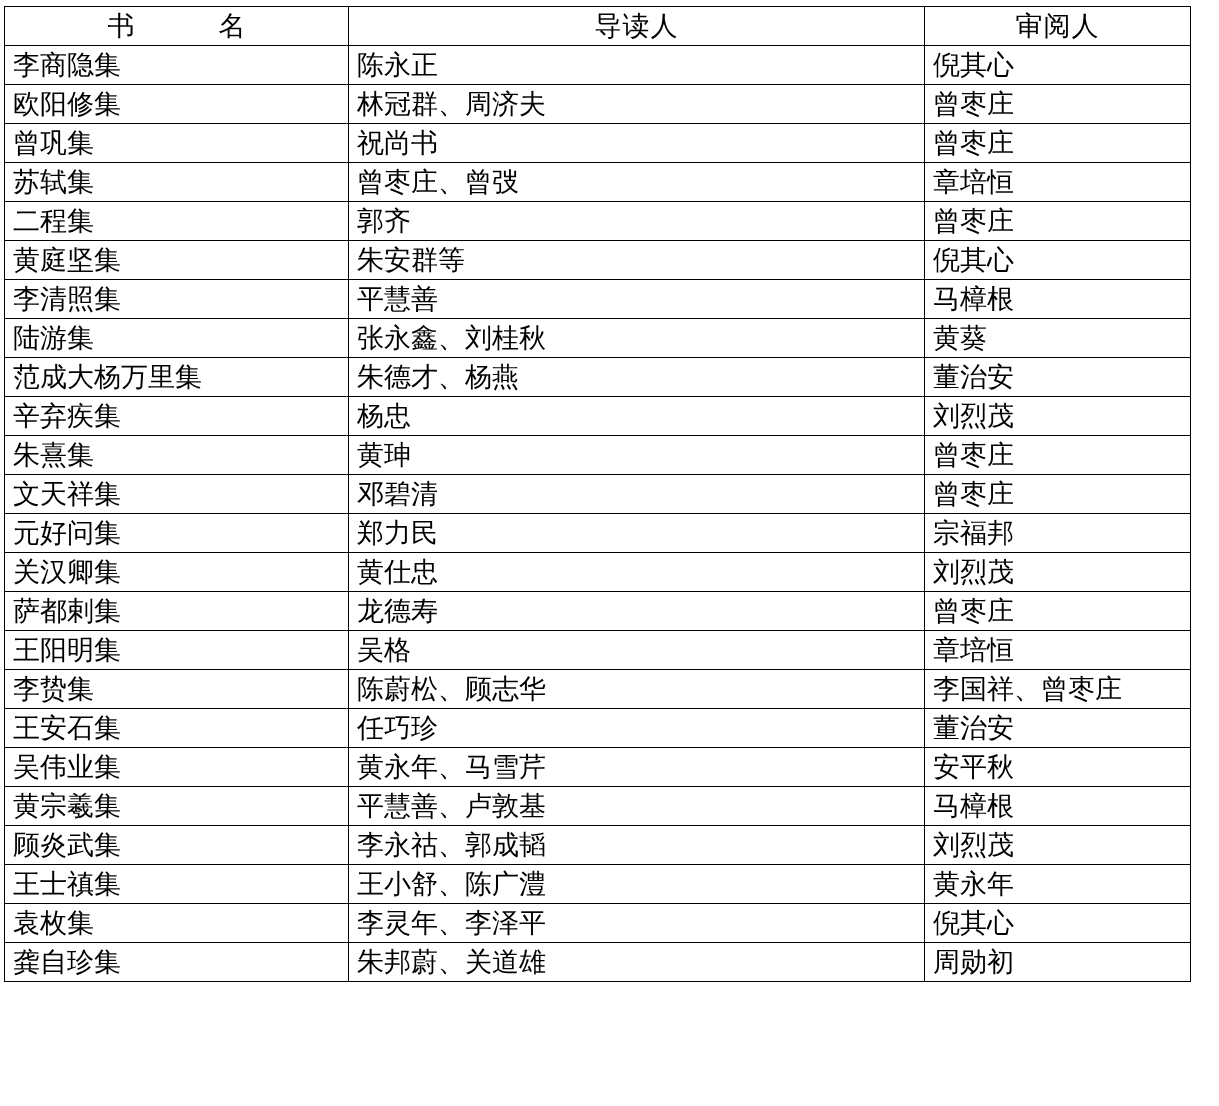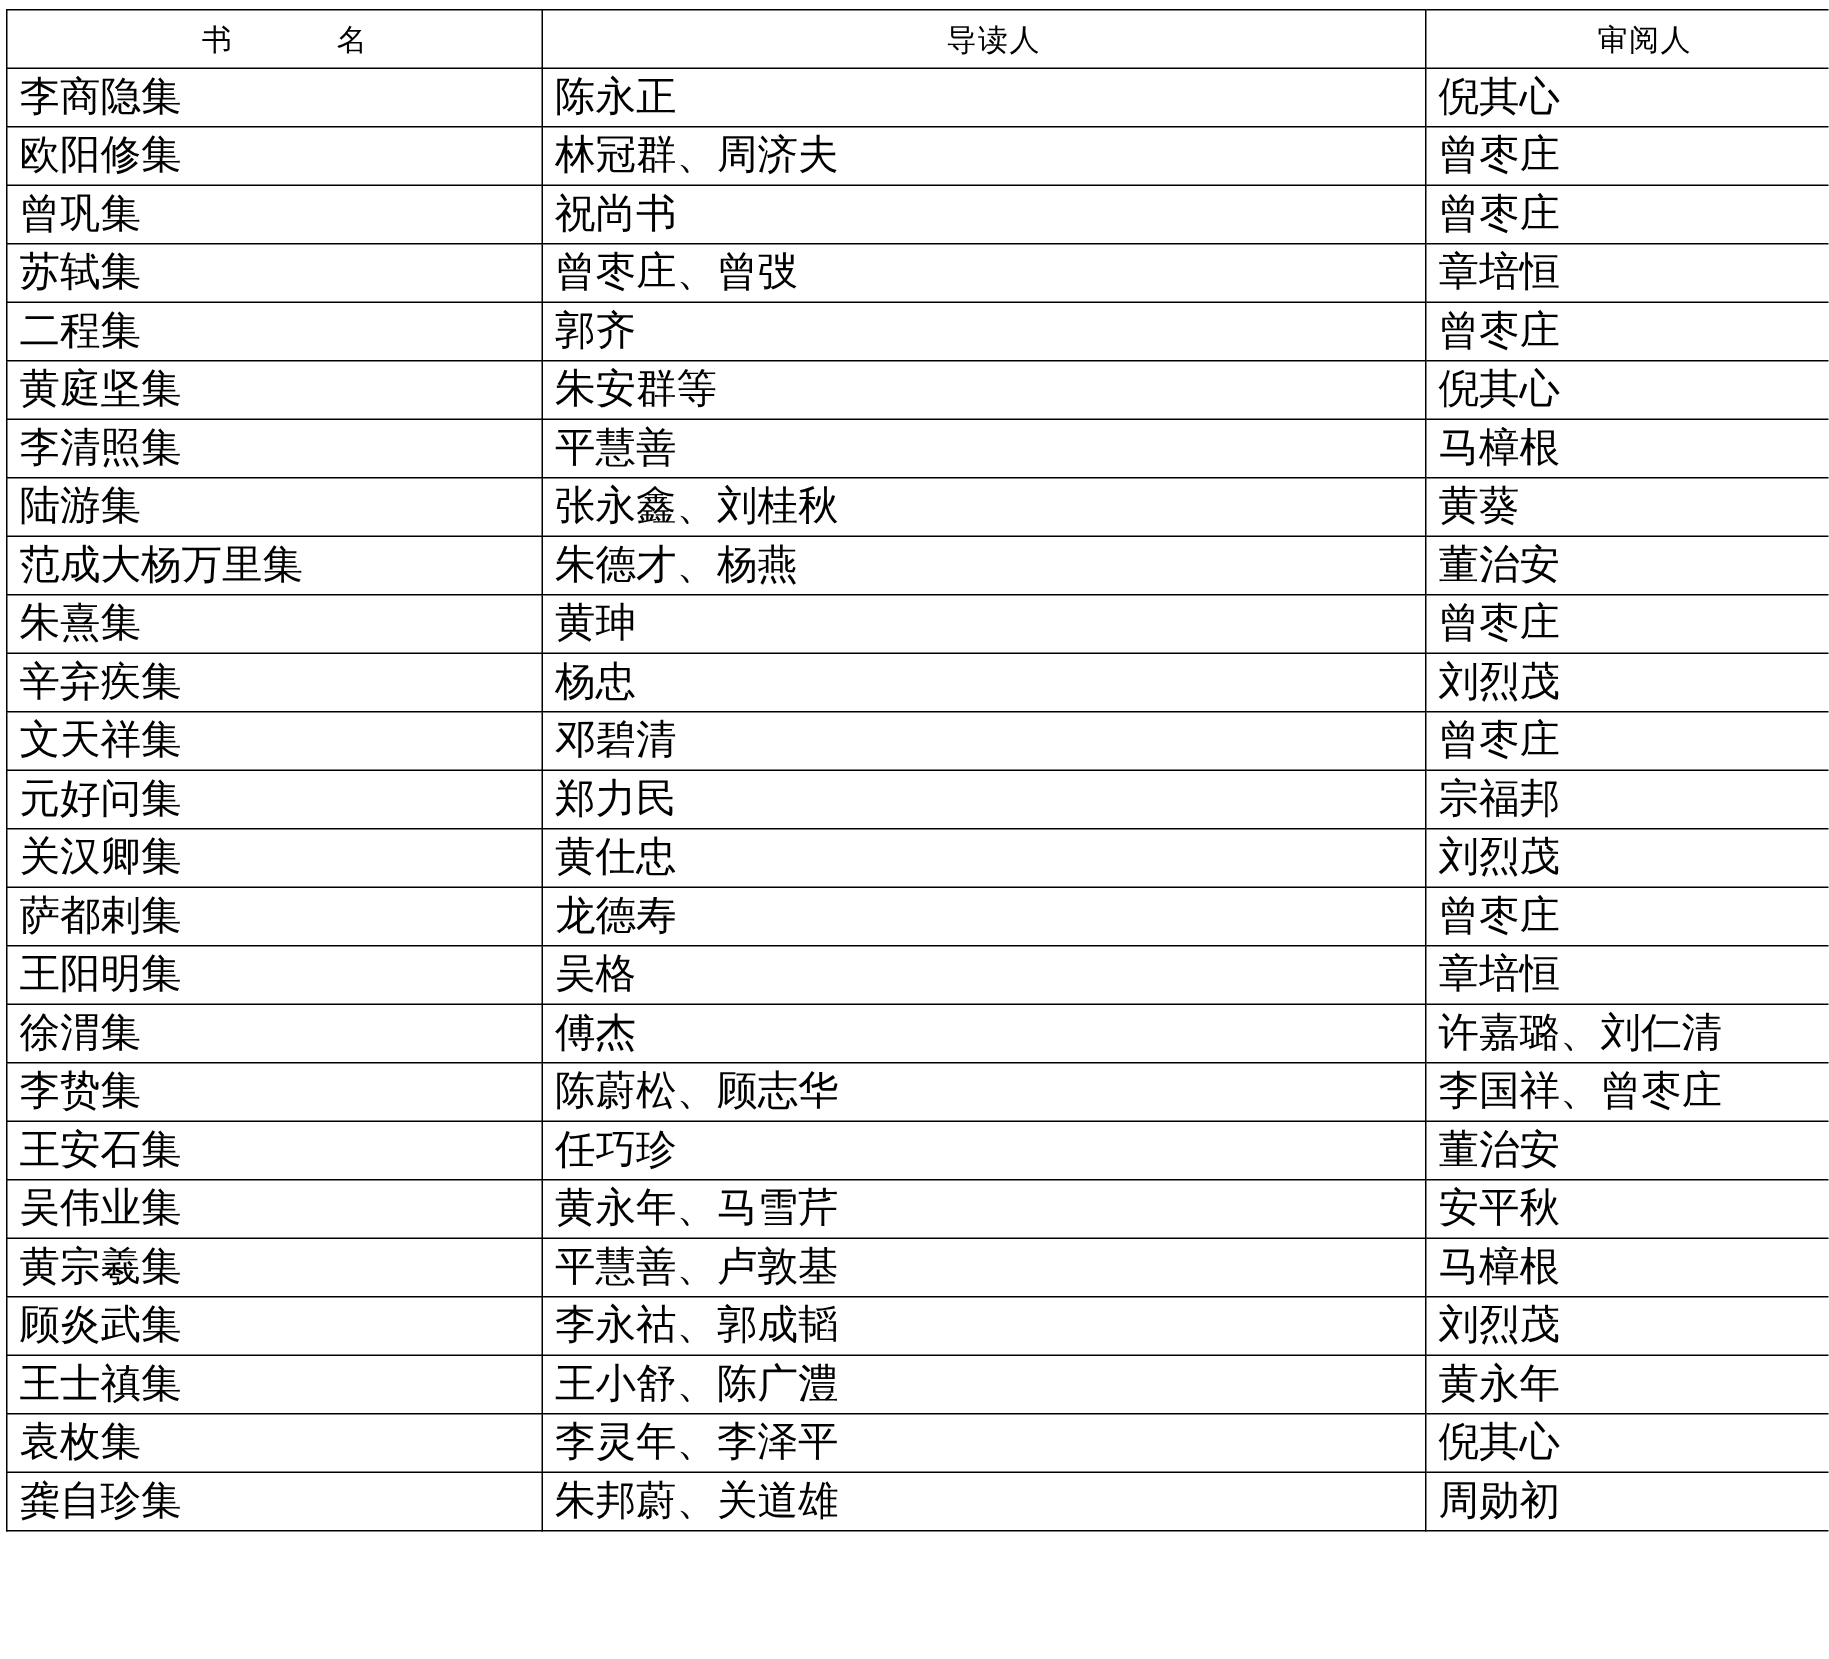--- a/index.html
+++ b/index.html
@@ -34,23 +34,23 @@
     font-size: 27px;
     line-height: 38px;
     height: 38px;
     vertical-align: middle;
     white-space: nowrap;
     overflow: hidden;
     font-family: "DejaVu Sans", "Liberation Sans", sans-serif;
   }
   table.booktable tr.header-row td {
     text-align: center;
-    padding-left: 13px;
+    padding-left: 0;
     letter-spacing: 1px;
-    font-size: 20px;
+    font-size: 27px;
   }
   .col-title { width: 343px; }
   .col-guide { width: 575px; }
   .col-review { width: 265px; }
   .hdr-title-inner {
     display: inline-block;
     letter-spacing: 10px;
     padding-left: 10px;
   }
 </style>
@@ -104,28 +104,28 @@
           <td class="col-title">陆游集</td>
           <td class="col-guide">张永鑫、刘桂秋</td>
           <td class="col-review">黄葵</td>
         </tr>
         <tr>
           <td class="col-title">范成大杨万里集</td>
           <td class="col-guide">朱德才、杨燕</td>
           <td class="col-review">董治安</td>
         </tr>
         <tr>
+          <td class="col-title">辛弃疾集</td>
+          <td class="col-guide">杨忠</td>
+          <td class="col-review">刘烈茂</td>
+        </tr>
+        <tr>
           <td class="col-title">朱熹集</td>
           <td class="col-guide">黄珅</td>
           <td class="col-review">曾枣庄</td>
-        </tr>
-        <tr>
-          <td class="col-title">辛弃疾集</td>
-          <td class="col-guide">杨忠</td>
-          <td class="col-review">刘烈茂</td>
         </tr>
         <tr>
           <td class="col-title">文天祥集</td>
           <td class="col-guide">邓碧清</td>
           <td class="col-review">曾枣庄</td>
         </tr>
         <tr>
           <td class="col-title">元好问集</td>
           <td class="col-guide">郑力民</td>
           <td class="col-review">宗福邦</td>
@@ -137,25 +137,20 @@
         </tr>
         <tr>
           <td class="col-title">萨都剌集</td>
           <td class="col-guide">龙德寿</td>
           <td class="col-review">曾枣庄</td>
         </tr>
         <tr>
           <td class="col-title">王阳明集</td>
           <td class="col-guide">吴格</td>
           <td class="col-review">章培恒</td>
-        </tr>
-        <tr>
-          <td class="col-title">徐渭集</td>
-          <td class="col-guide">傅杰</td>
-          <td class="col-review">许嘉璐、刘仁清</td>
         </tr>
         <tr>
           <td class="col-title">李贽集</td>
           <td class="col-guide">陈蔚松、顾志华</td>
           <td class="col-review">李国祥、曾枣庄</td>
         </tr>
         <tr>
           <td class="col-title">王安石集</td>
           <td class="col-guide">任巧珍</td>
           <td class="col-review">董治安</td>

